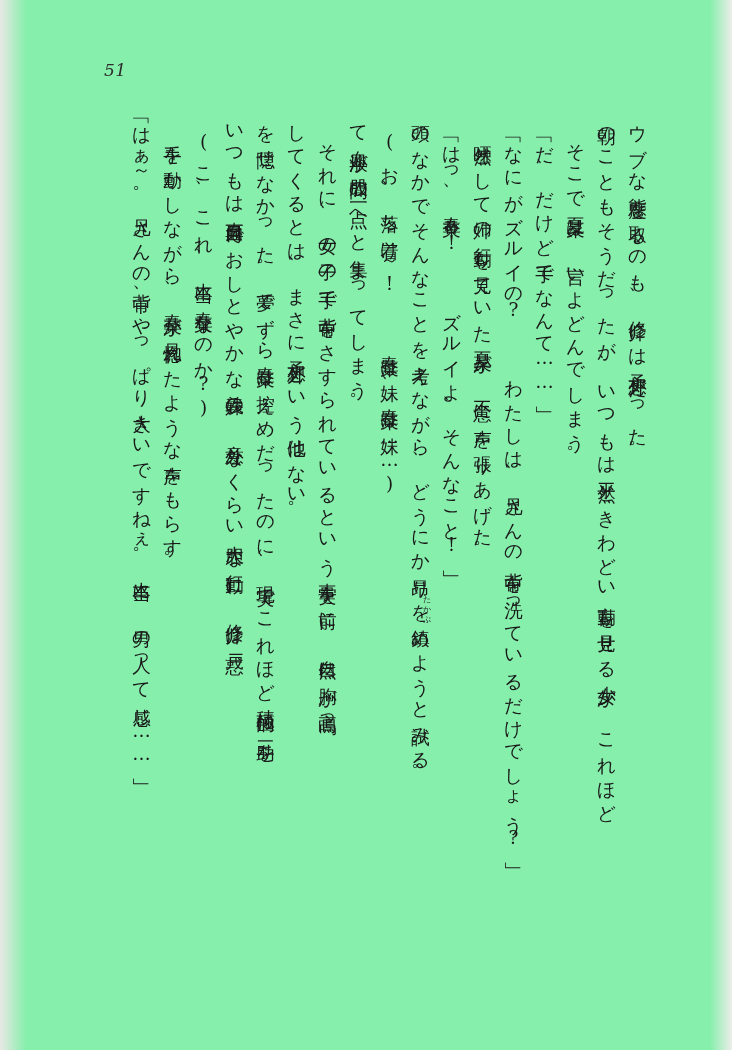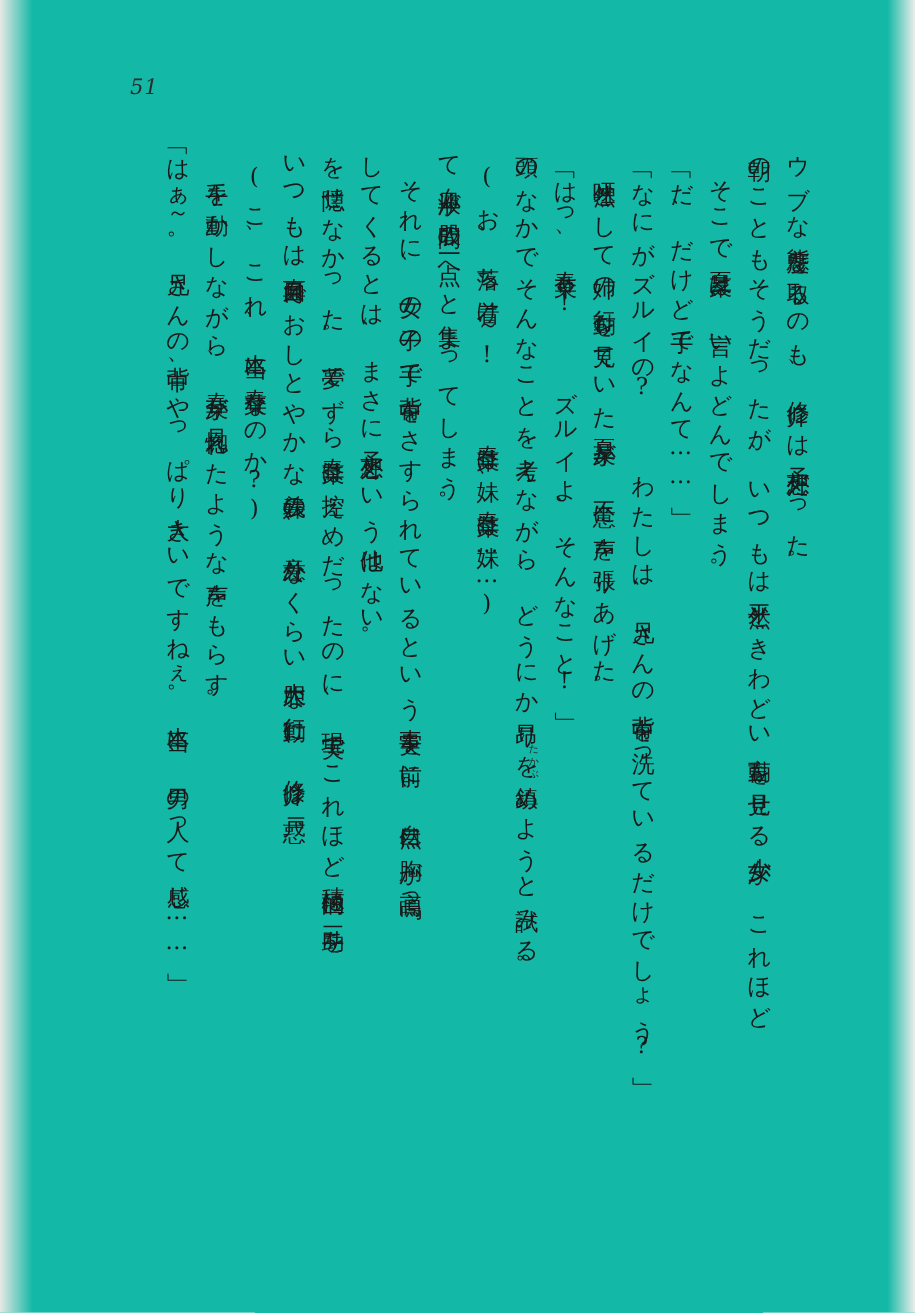--- a/index.html
+++ b/index.html
@@ -12,21 +12,21 @@
     height: 1050px;
     font-family: "DejaVu Serif", "Liberation Serif", serif;
     color: #1a1a1a;
     position: relative;
     overflow: hidden;
   }
 
   .page {
     position: absolute;
     inset: 0;
-    background: #14b8a6;
+    background: #86efac;
   }
 
   
   .page::before {
     content: "";
     position: absolute;
     left: 0; top: 0; bottom: 0;
     width: 26px;
     background: linear-gradient(to right, #e8e8e4, rgba(255,255,255,0));
     pointer-events: none;

